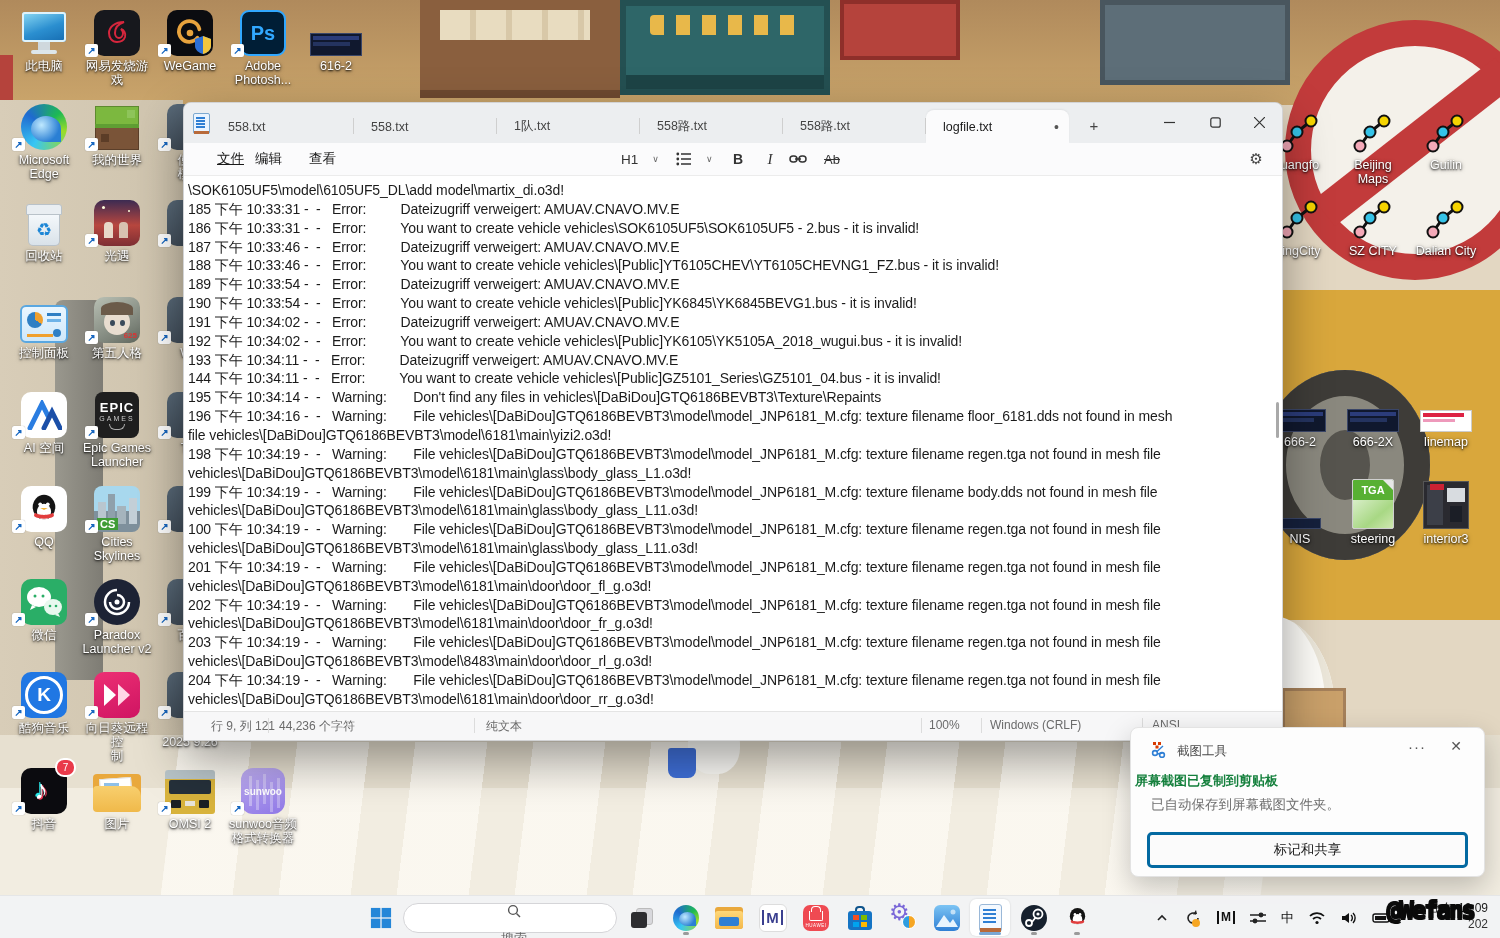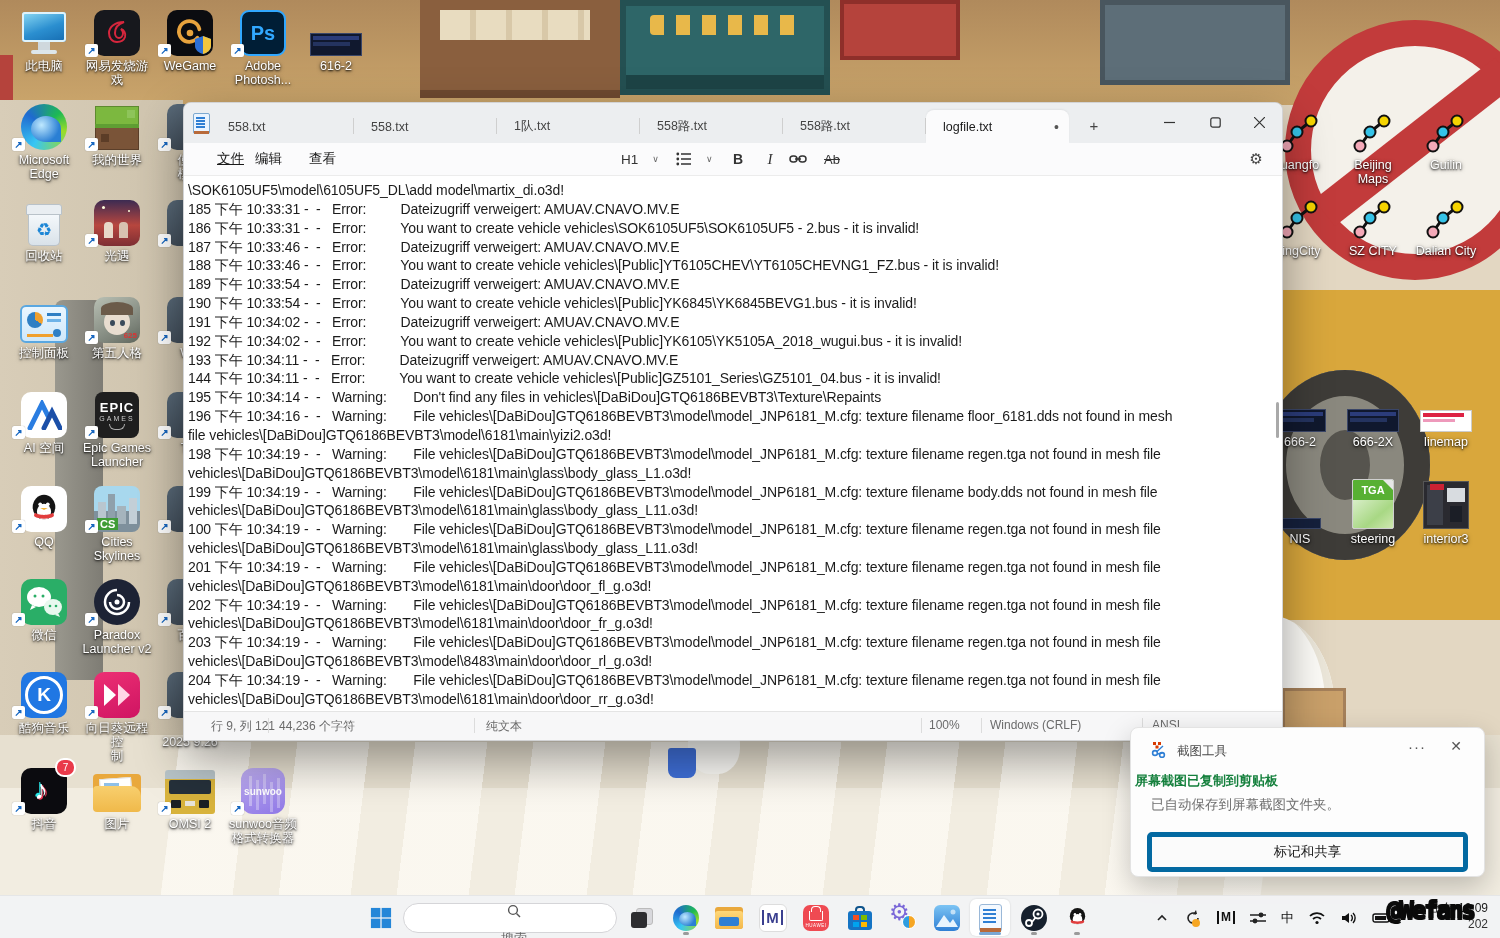--- a/index.html
+++ b/index.html
@@ -41,21 +41,21 @@
   .sitem{position:absolute;top:6px;white-space:nowrap;}
   .ssep{position:absolute;top:6px;width:1px;height:15px;background:#dcdcdc;}
   
   .toast{position:absolute;left:1130px;top:727px;width:353px;height:148px;background:#fdfdfd;z-index:50;
     border:1px solid #e3e3e3;border-radius:8px;box-shadow:0 10px 28px rgba(0,0,0,.22);}
   .toast .approw{position:absolute;left:20px;top:13px;display:flex;align-items:center;gap:9px;font-size:12.5px;color:#4a4a4a;}
   .toast .more{position:absolute;right:58px;top:10px;font-size:15px;color:#555;letter-spacing:1px;}
   .toast .close{position:absolute;right:22px;top:10px;font-size:14px;color:#555;}
   .toast .t1{position:absolute;left:4px;top:44px;font-size:13px;font-weight:600;color:#15803d;}
   .toast .t2{position:absolute;left:20px;top:68px;font-size:13.5px;color:#6e6e6e;}
-  .toast .btn{position:absolute;left:16px;right:16px;top:104px;height:30px;background:#fbfbfb;border:5px solid #0369a1;
+  .toast .btn{position:absolute;left:16px;right:16px;top:104px;height:30px;background:#fbfbfb;border:3px solid #0369a1;
     border-radius:5px;font-size:13.5px;color:#1a1a1a;display:flex;align-items:center;justify-content:center;}
   
   .taskbar{position:absolute;left:0;top:895px;width:1500px;height:43px;z-index:60;
     background:rgba(243,244,246,.96);border-top:1px solid rgba(0,0,0,.05);}
   .tbtn{position:absolute;top:3px;width:40px;height:37px;border-radius:6px;display:flex;align-items:center;justify-content:center;}
   .tbtn.active{background:#fff;box-shadow:0 0 2px rgba(0,0,0,.15);}
   .runDot{position:absolute;bottom:1px;left:50%;transform:translateX(-50%);width:6px;height:3px;border-radius:2px;background:#9a9a9a;}
   .runDot.wide{width:22px;background:#79a7d4;}
   .search{position:absolute;left:403px;top:7px;width:214px;height:30px;background:#fff;border:1px solid #d5d5d8;
     border-radius:16px;display:flex;align-items:center;padding:0 4px 0 12px;box-sizing:border-box;gap:8px;flex-direction:column;}

